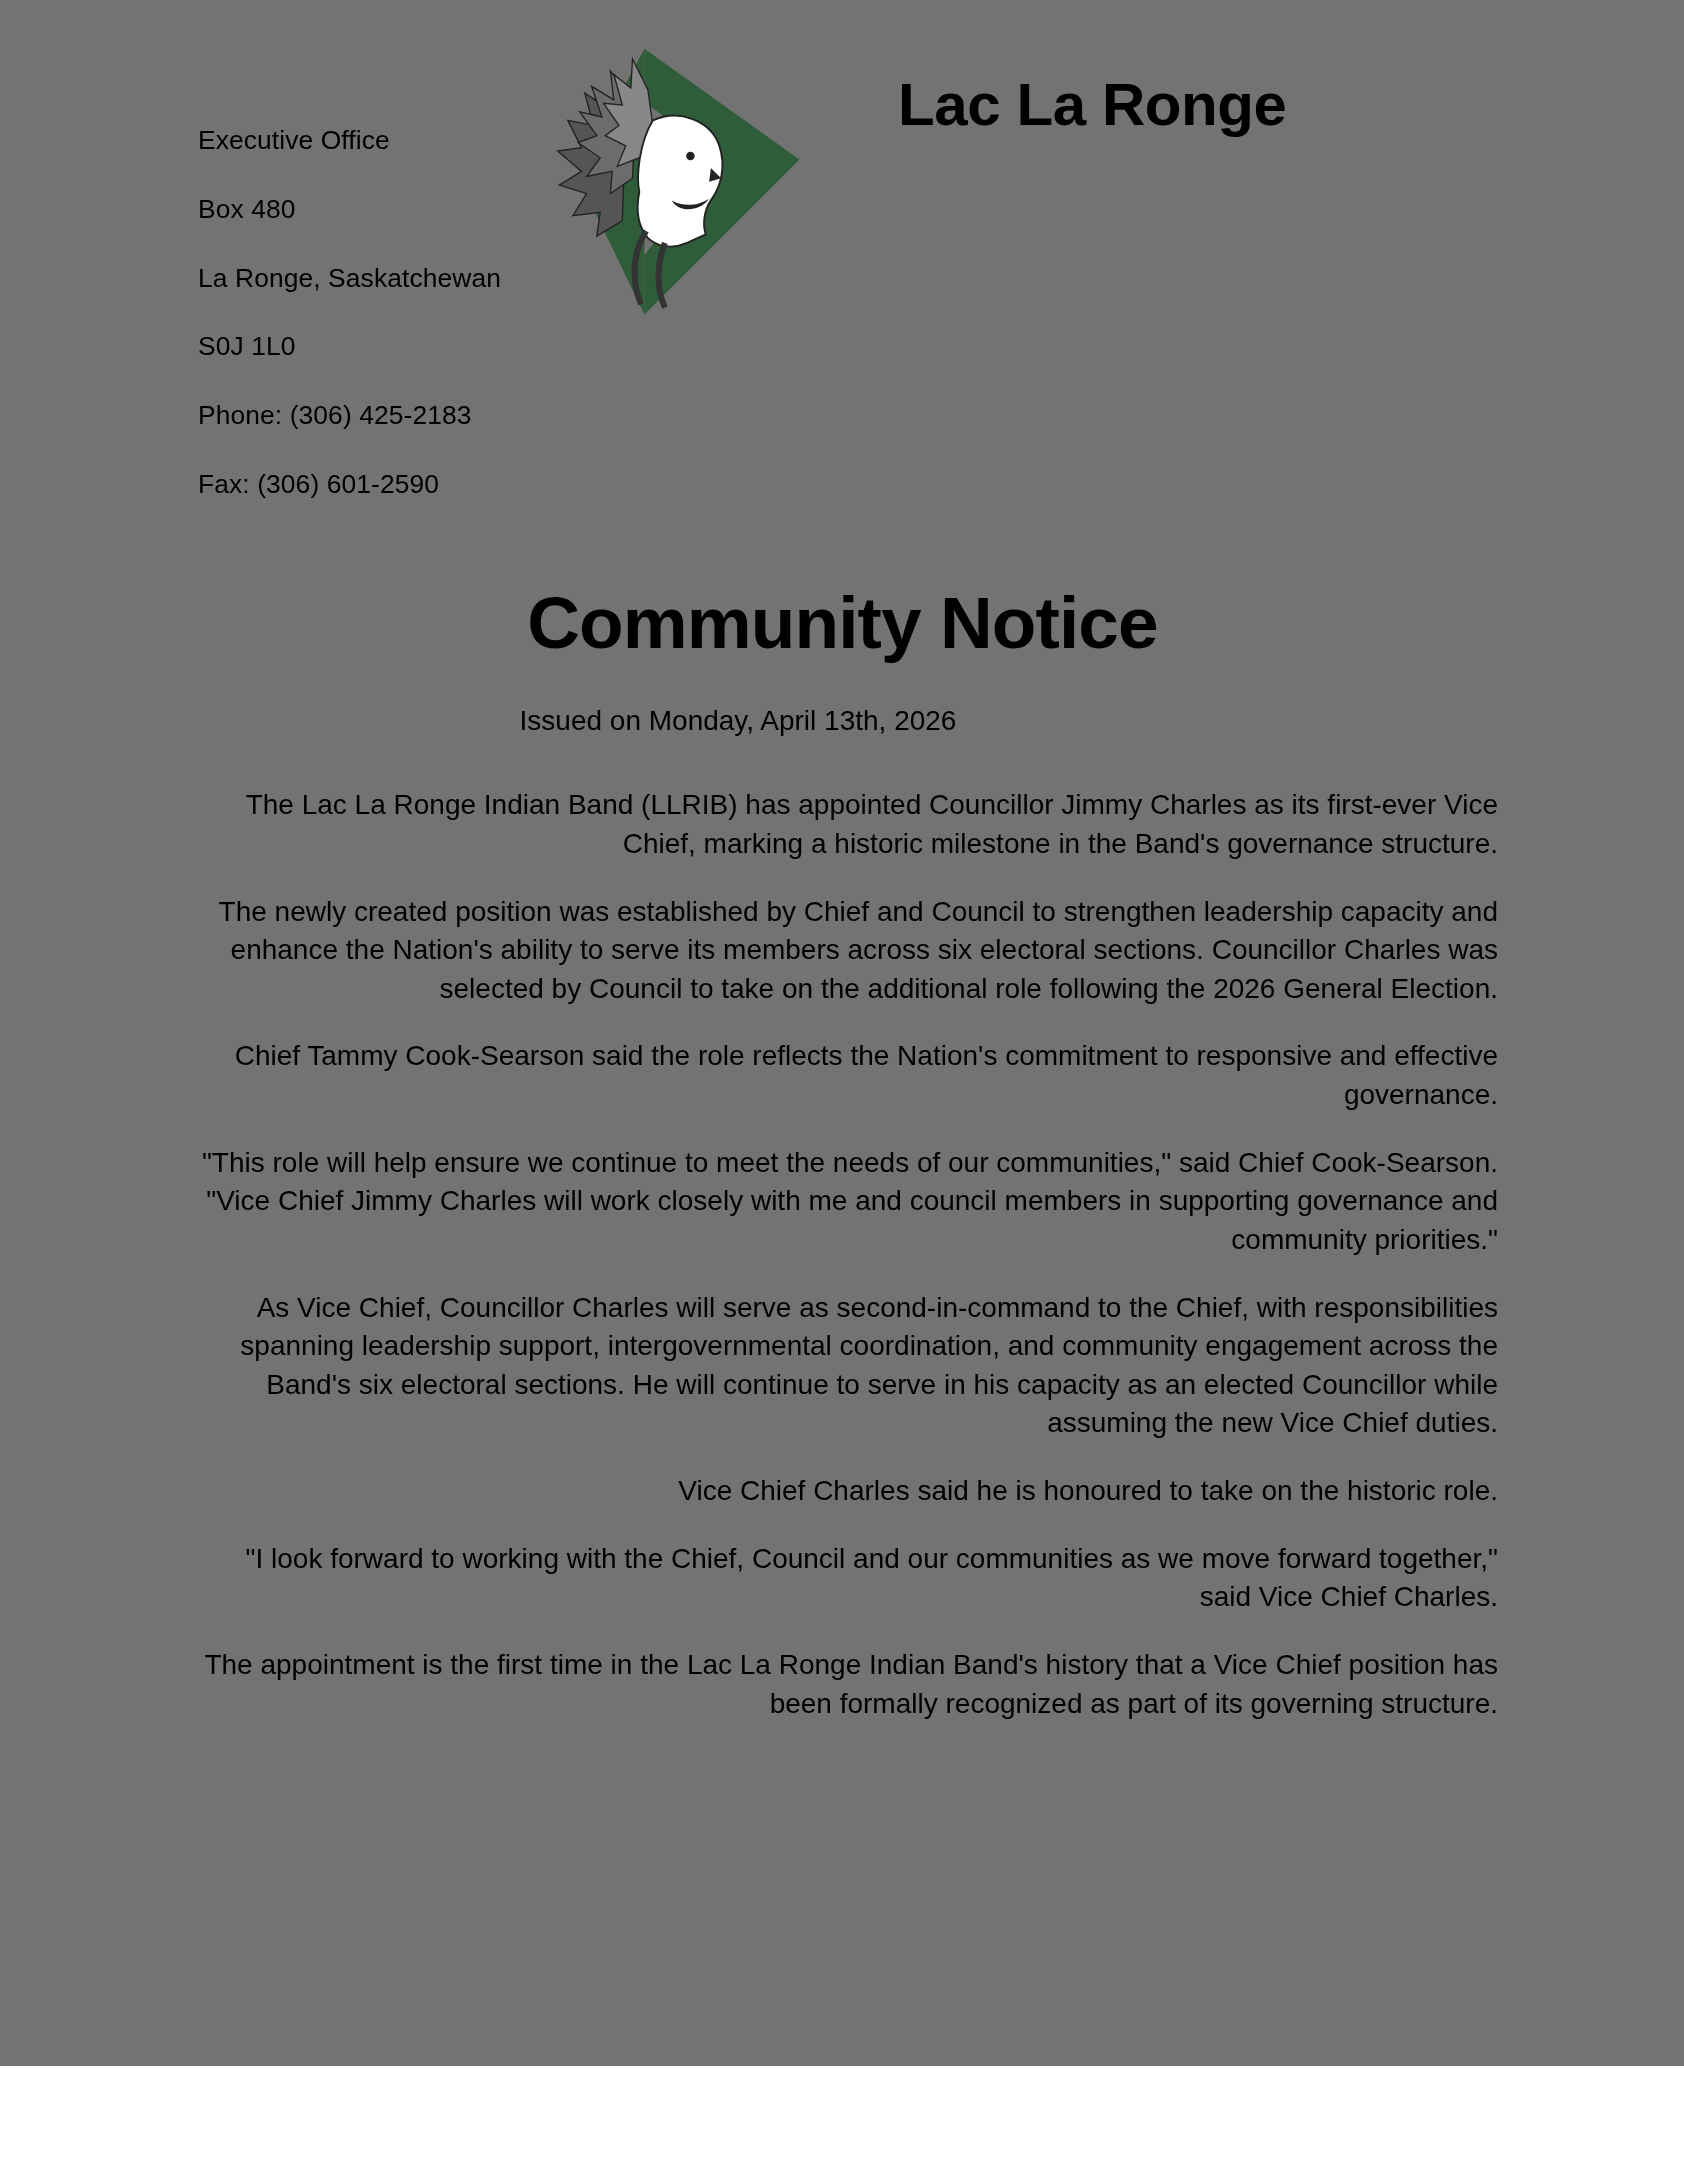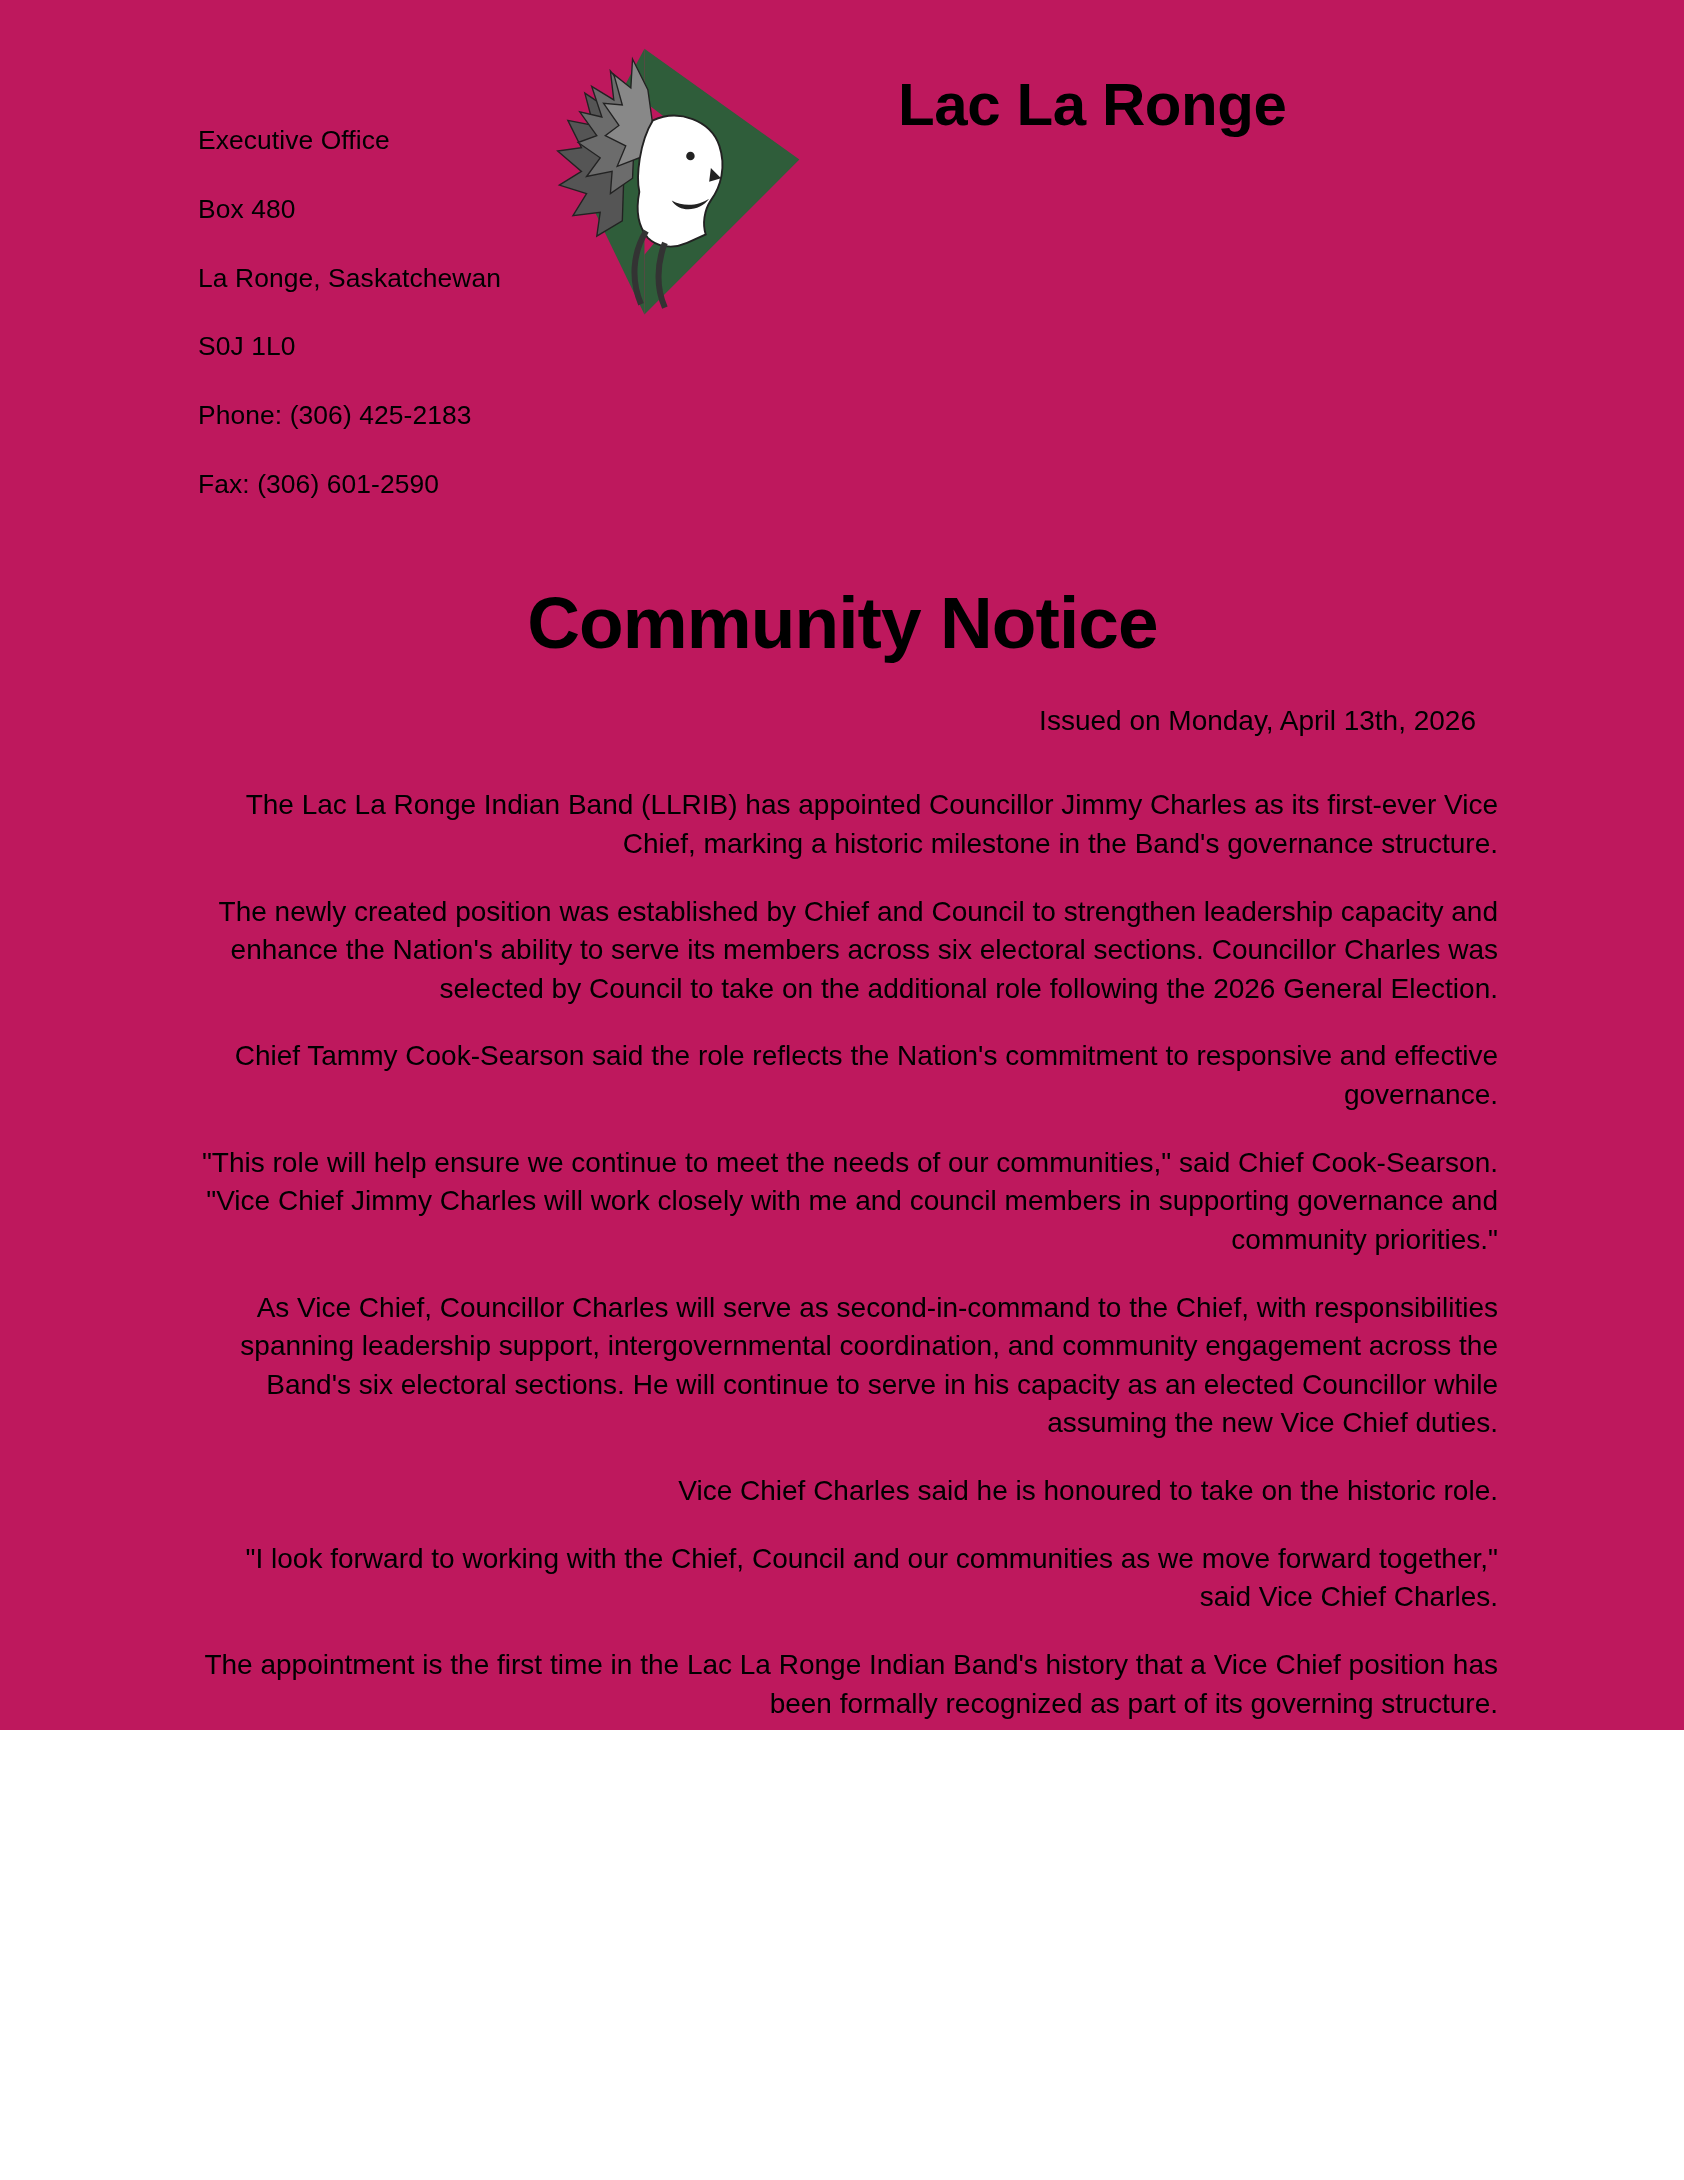--- a/index.html
+++ b/index.html
@@ -10,22 +10,22 @@
   body {
     width: 1685px;
     height: 2181px;
     font-family: "Liberation Sans", sans-serif;
     color: #000000;
     overflow: hidden;
   }
   .page {
     position: relative;
     width: 1685px;
-    height: 1730px;
-    background: #be185d;
+    height: 2066px;
+    background: #737373;
     box-sizing: border-box;
     padding: 0;
   }
 
   
   .letterhead {
     display: flex;
     align-items: flex-start;
     padding: 89px 0 0 0;
   }
@@ -66,21 +66,21 @@
 
   
   .doc-title {
     text-align: center;
     font-size: 73px;
     font-weight: bold;
     margin: 46px 0 0 0;
     letter-spacing: -0.9px;
   }
   .issued {
-    text-align: right;
+    text-align: center;
     font-size: 28px;
     margin: 41px 209px 0 0;
   }
 
   
   .content {
     margin: 49px 187px 0 198px;
   }
   .headline {
     font-size: 32px;

